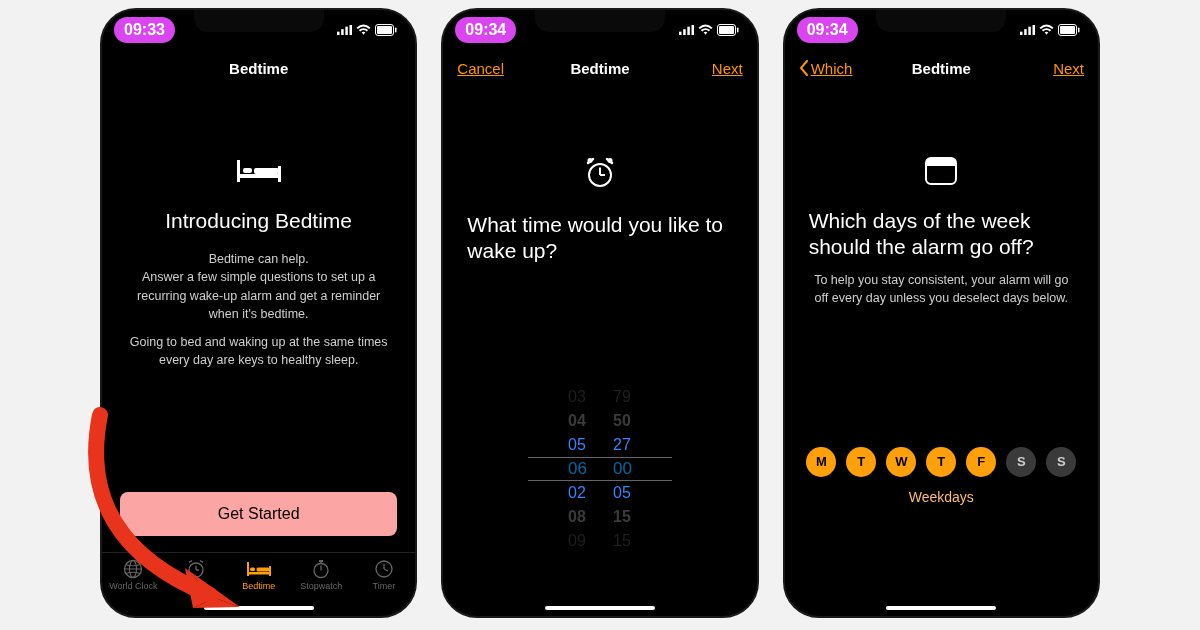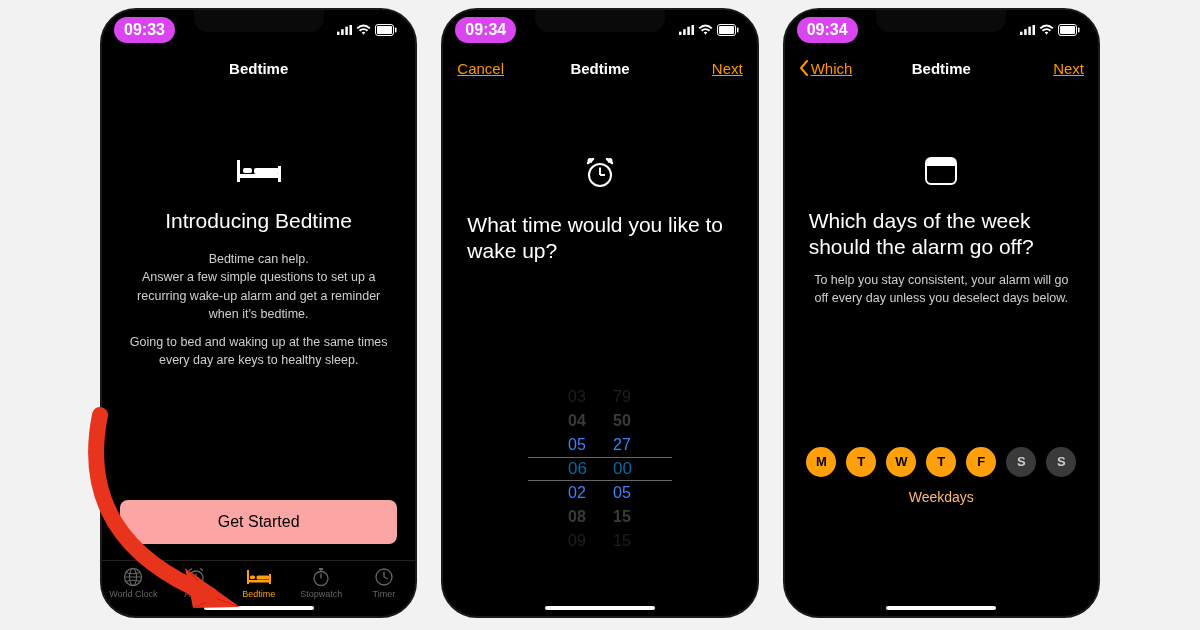--- a/index.html
+++ b/index.html
@@ -109,21 +109,21 @@
     font-size: 16px;
     height: 44px;
     border-radius: 8px;
     display: flex;
     align-items: center;
     justify-content: center;
     cursor: pointer;
   }
   
   .tabbar {
-    height: 56px;
+    height: 64px;
     display: flex;
     justify-content: space-around;
     align-items: flex-start;
     padding-top: 6px;
     border-top: 0.5px solid #222;
   }
   .tab {
     display: flex;
     flex-direction: column;
     align-items: center;

